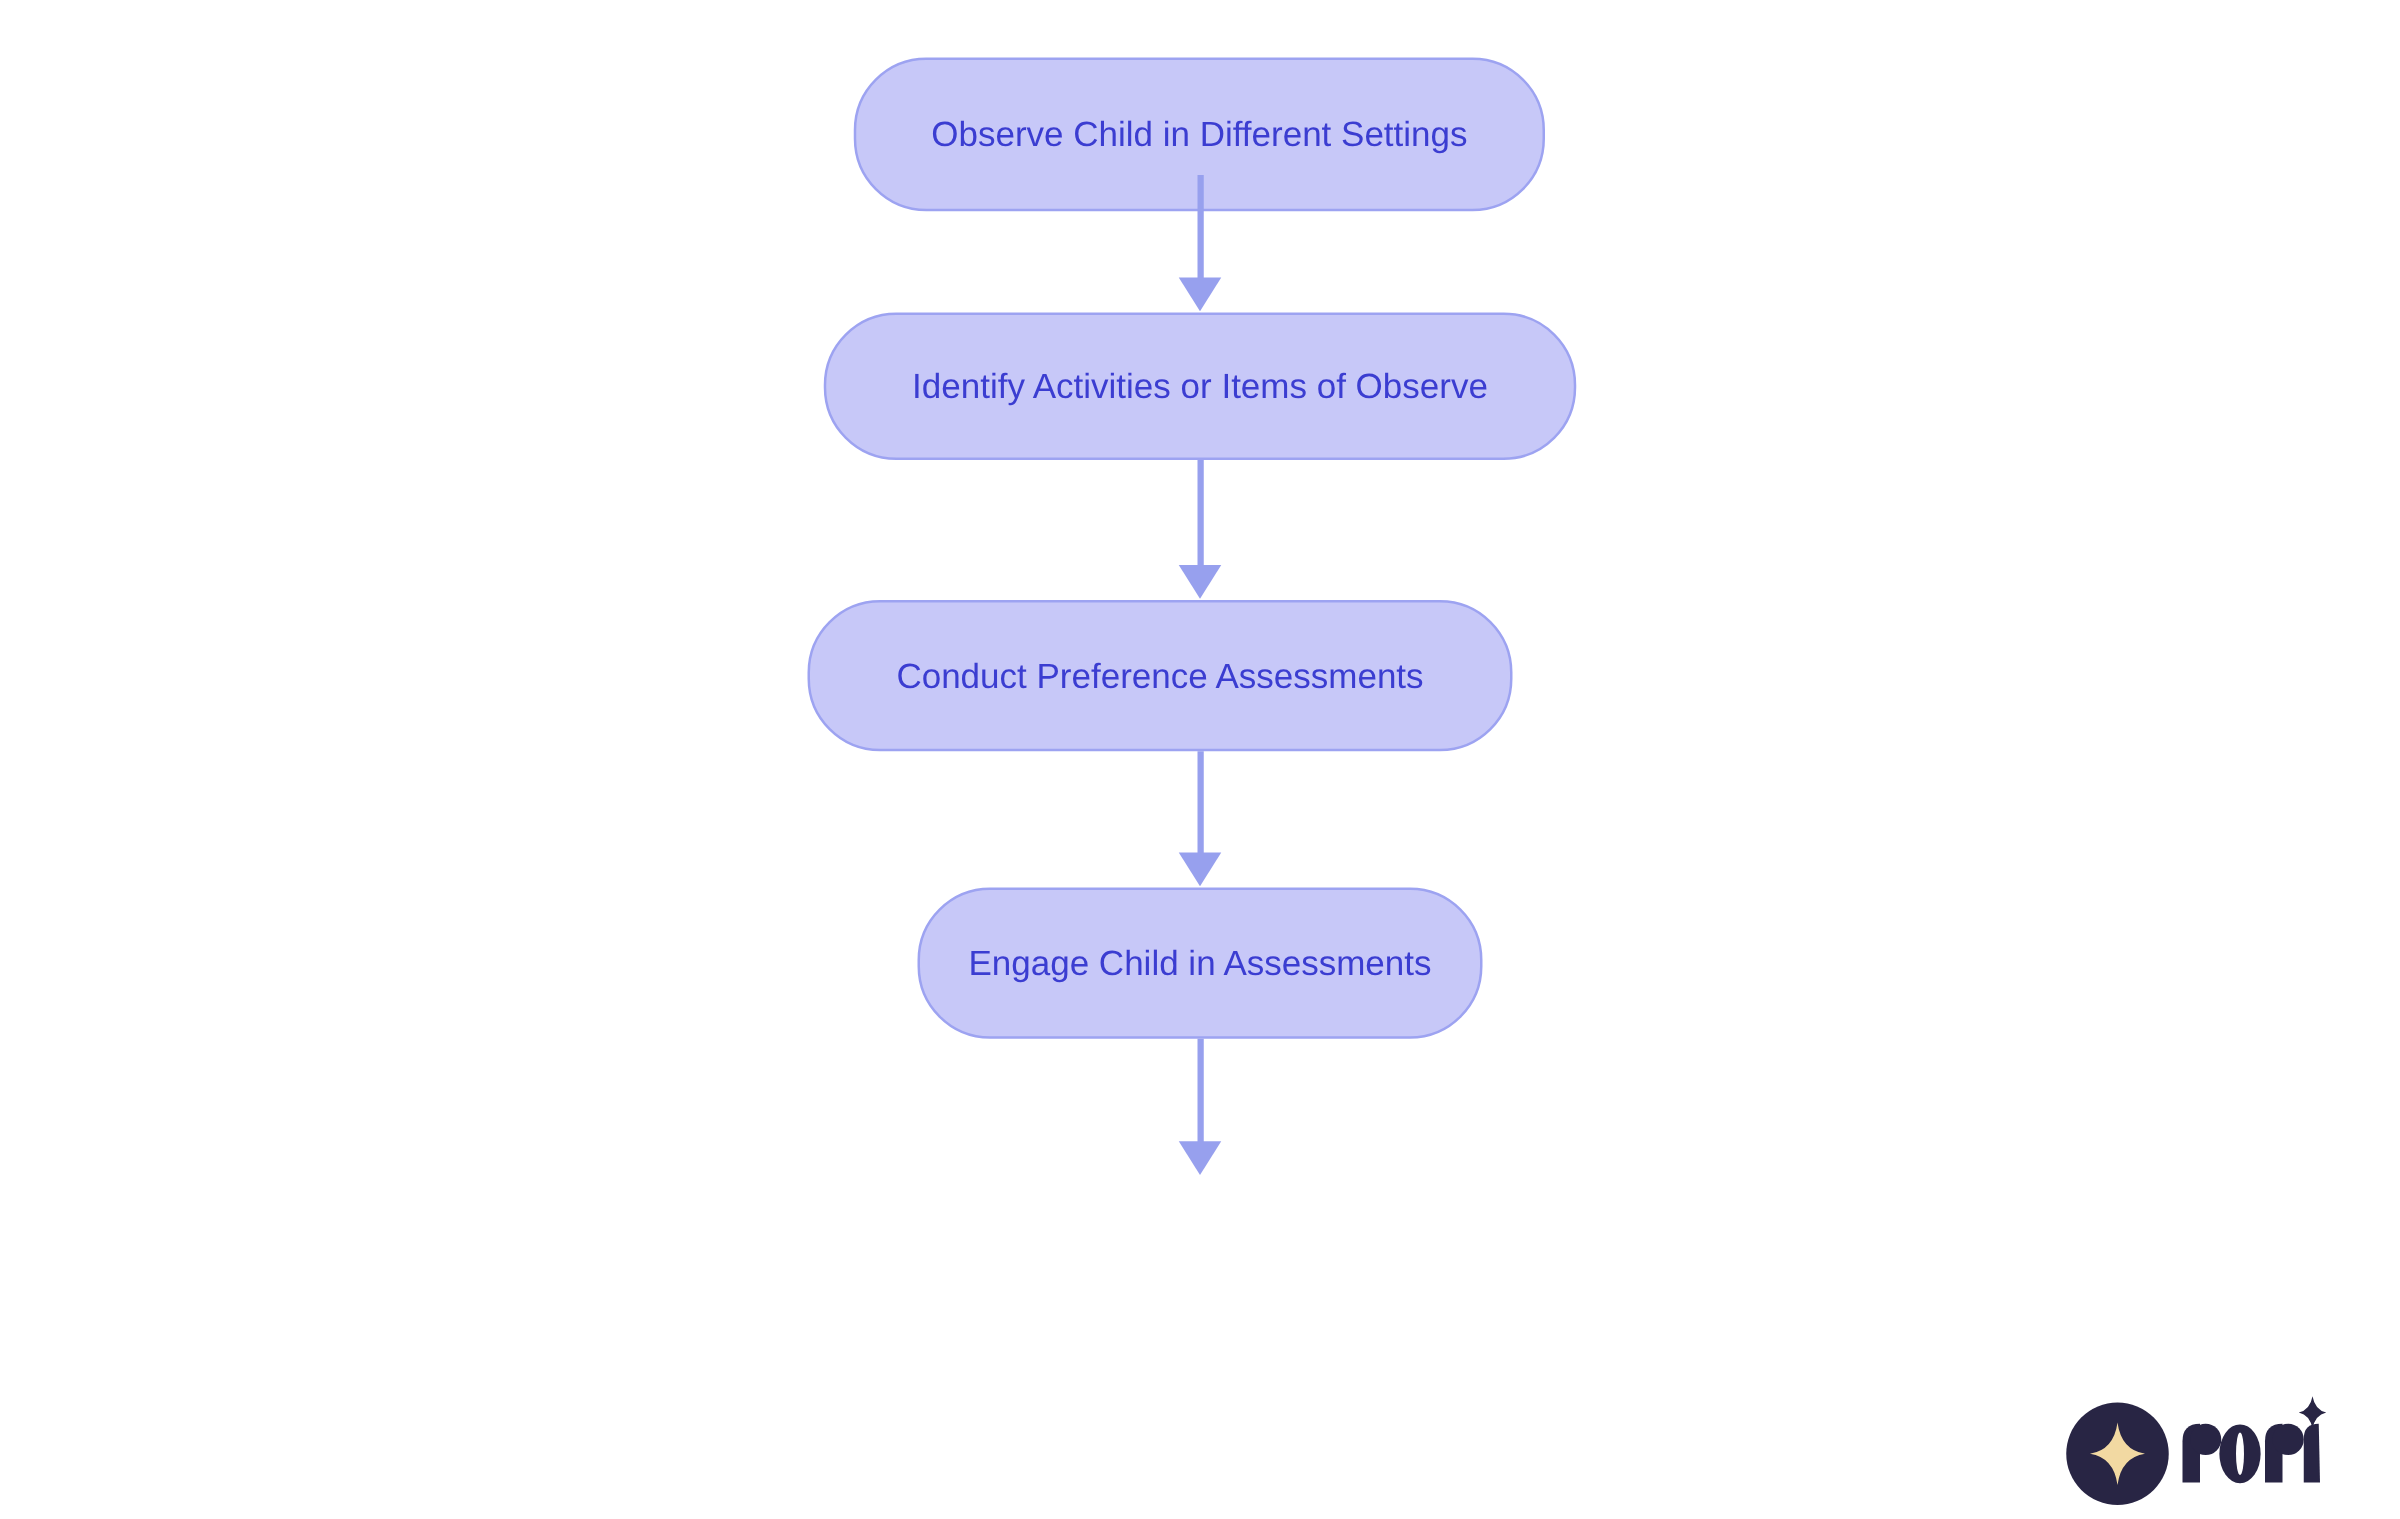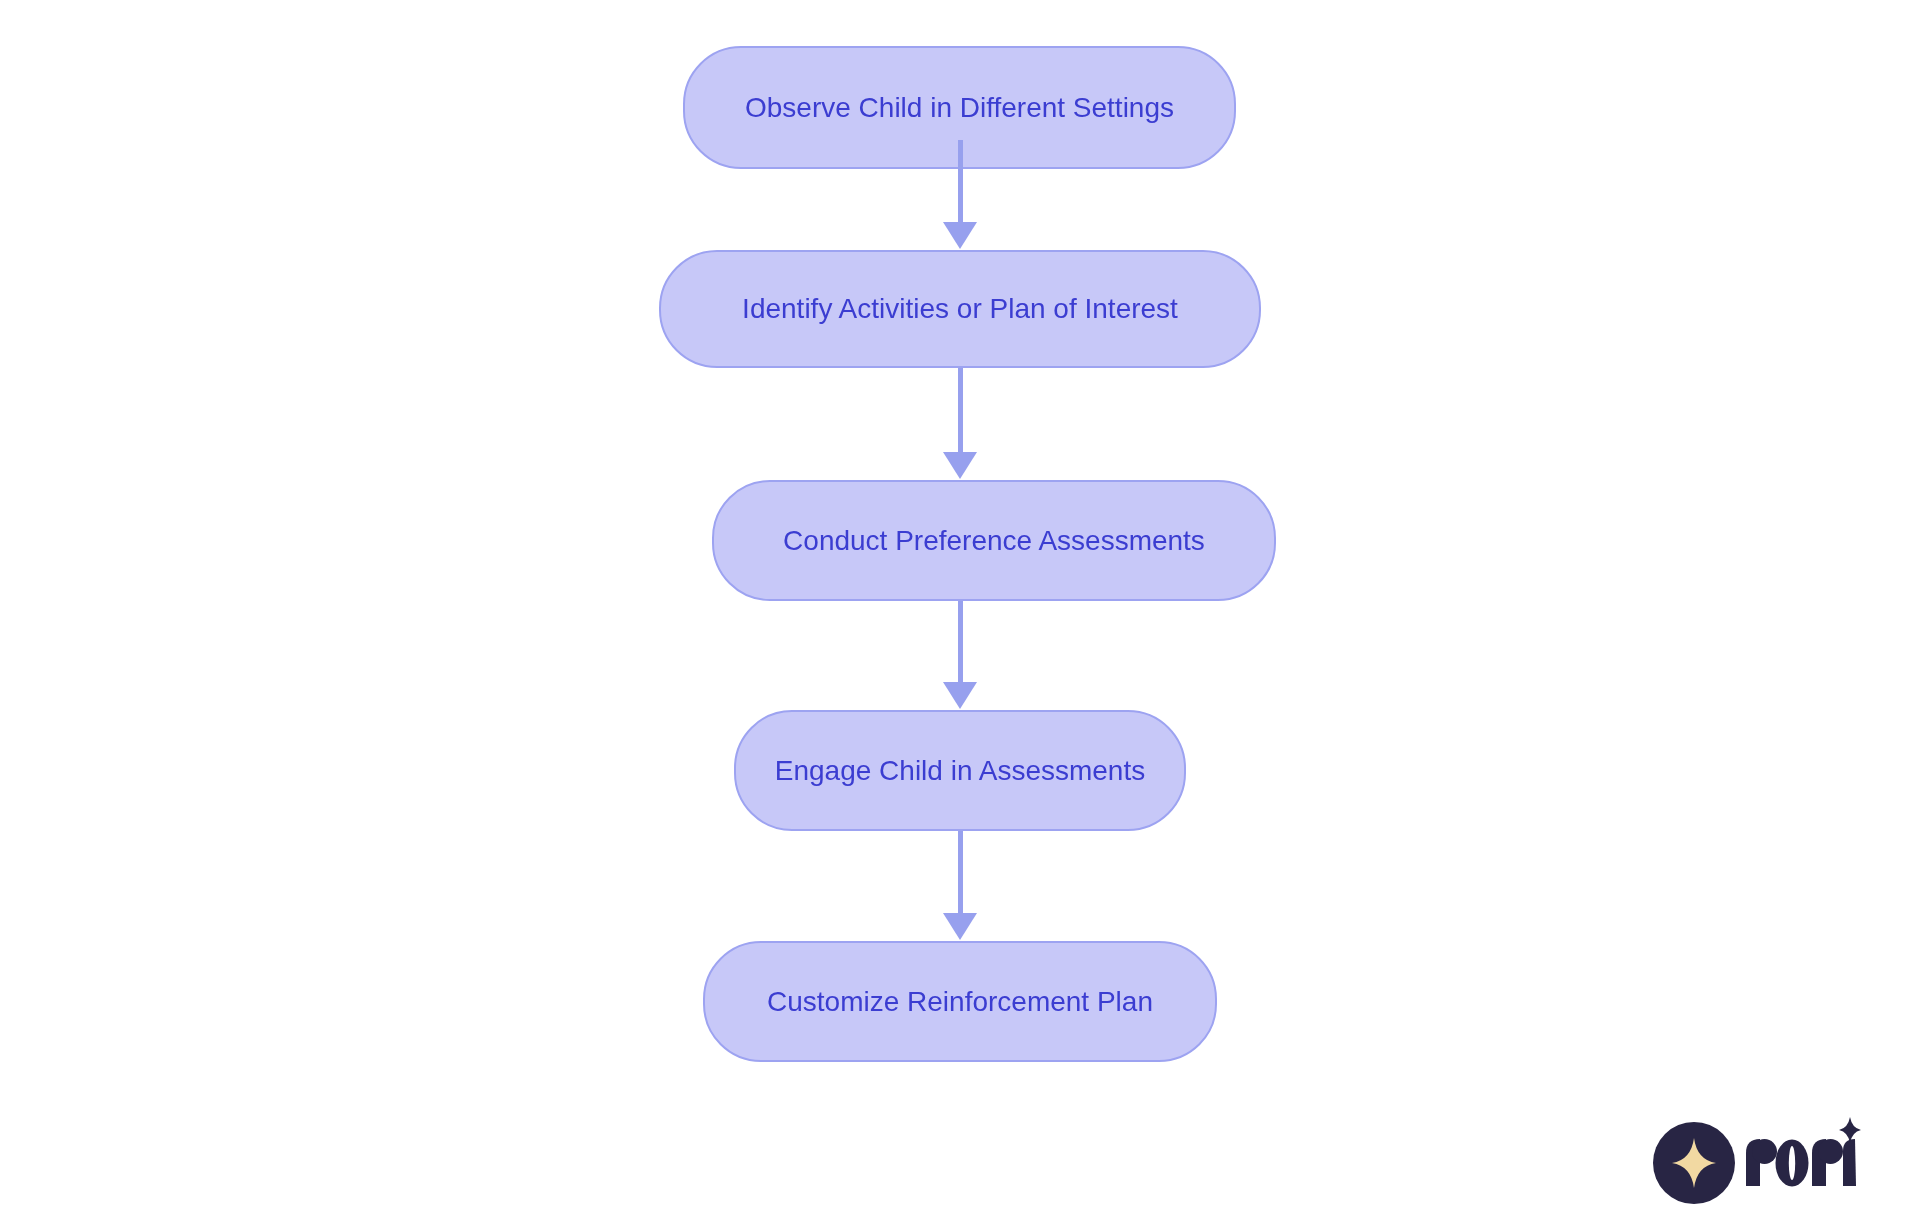--- a/index.html
+++ b/index.html
@@ -20,21 +20,21 @@
     color: var(--d-node_text, #3b3dd1);
     font-size: 28px;
     line-height: 1;
     display: flex;
     align-items: center;
     justify-content: center;
     text-align: center;
   }
   .node-1 { left: 683px; top: 17px;  width: 553px; height: 123px; margin-top: 29px; }
   .node-2 { left: 659px; top: 250px; width: 602px; height: 118px; }
-  .node-3 { left: 712px; top: 480px; width: 564px; height: 121px; }
+  .node-3 { left: 646px; top: 480px; width: 564px; height: 121px; }
   .node-4 { left: 734px; top: 710px; width: 452px; height: 121px; }
   .node-5 { left: 703px; top: 941px; width: 514px; height: 121px; }
 
   .arrow { position: absolute; width: 34px; }
   .arrow .line {
     position: absolute;
     left: 14.5px; top: 0;
     width: 5px;
     height: calc(100% - 25px);
     background: var(--d-arrow, #97a0ee);
@@ -62,21 +62,21 @@
   <div class="node node-1">
     <span>Observe Child in Different Settings</span>
   </div>
 
   <div class="arrow arrow-1">
     <div class="line"></div>
     <div class="head"></div>
   </div>
 
   <div class="node node-2">
-    <span>Identify Activities or Plan of Interest</span>
+    <span>Identify Activities or Items of Observe</span>
   </div>
 
   <div class="arrow arrow-2">
     <div class="line"></div>
     <div class="head"></div>
   </div>
 
   <div class="node node-3">
     <span>Conduct Preference Assessments</span>
   </div>
@@ -88,23 +88,20 @@
 
   <div class="node node-4">
     <span>Engage Child in Assessments</span>
   </div>
 
   <div class="arrow arrow-4">
     <div class="line"></div>
     <div class="head"></div>
   </div>
 
-  <div class="node node-5">
-    <span>Customize Reinforcement Plan</span>
-  </div>
 
   <div class="logo">
     <svg width="212" height="100" viewBox="0 0 212 100" role="img" aria-label="rori">
 
       <g>
         <circle cx="44" cy="58" r="41" style="fill:var(--l-mark,#282544)"></circle>
         <path style="fill:var(--l-star,#f2d9a2)" d="M44 33 Q47 55 66 58 Q47 61 44 83 Q41 61 22 58 Q41 55 44 33 Z"></path>
       </g>
 
       <g style="fill:var(--l-mark,#282544)">

